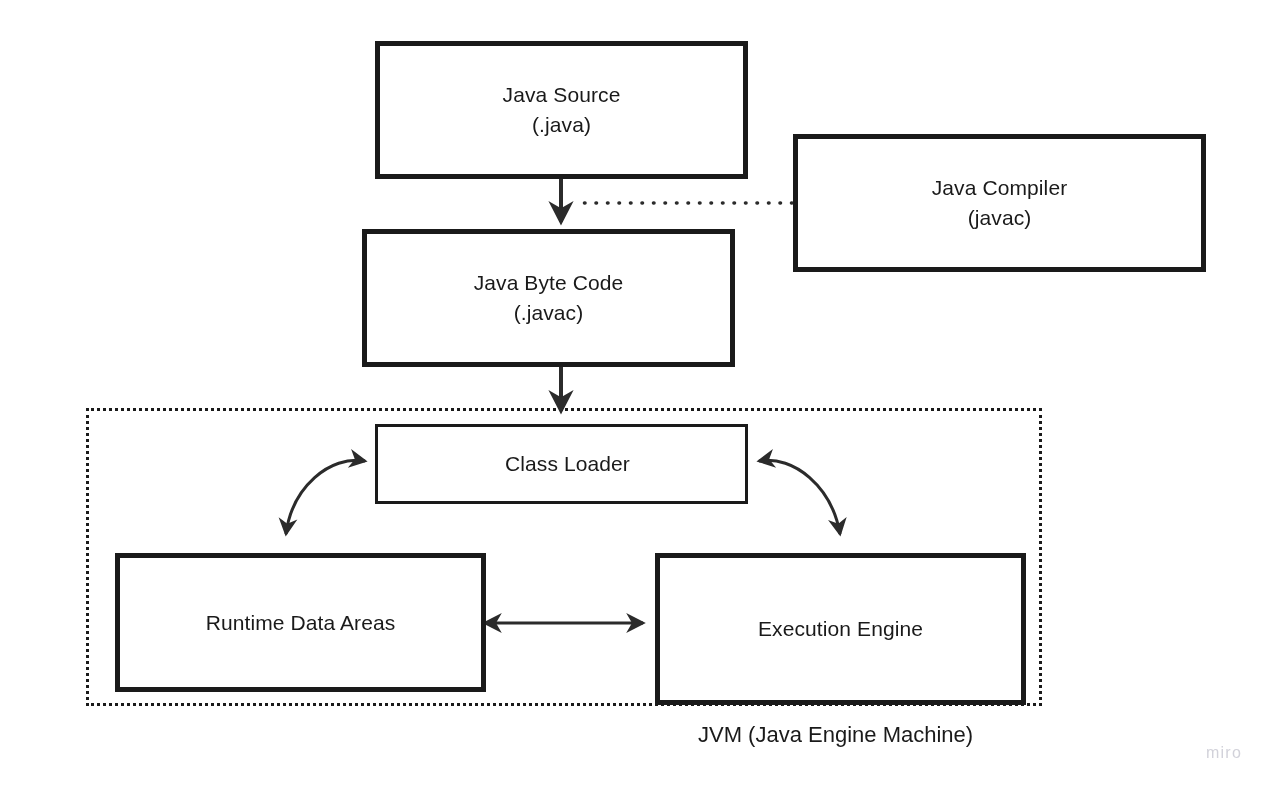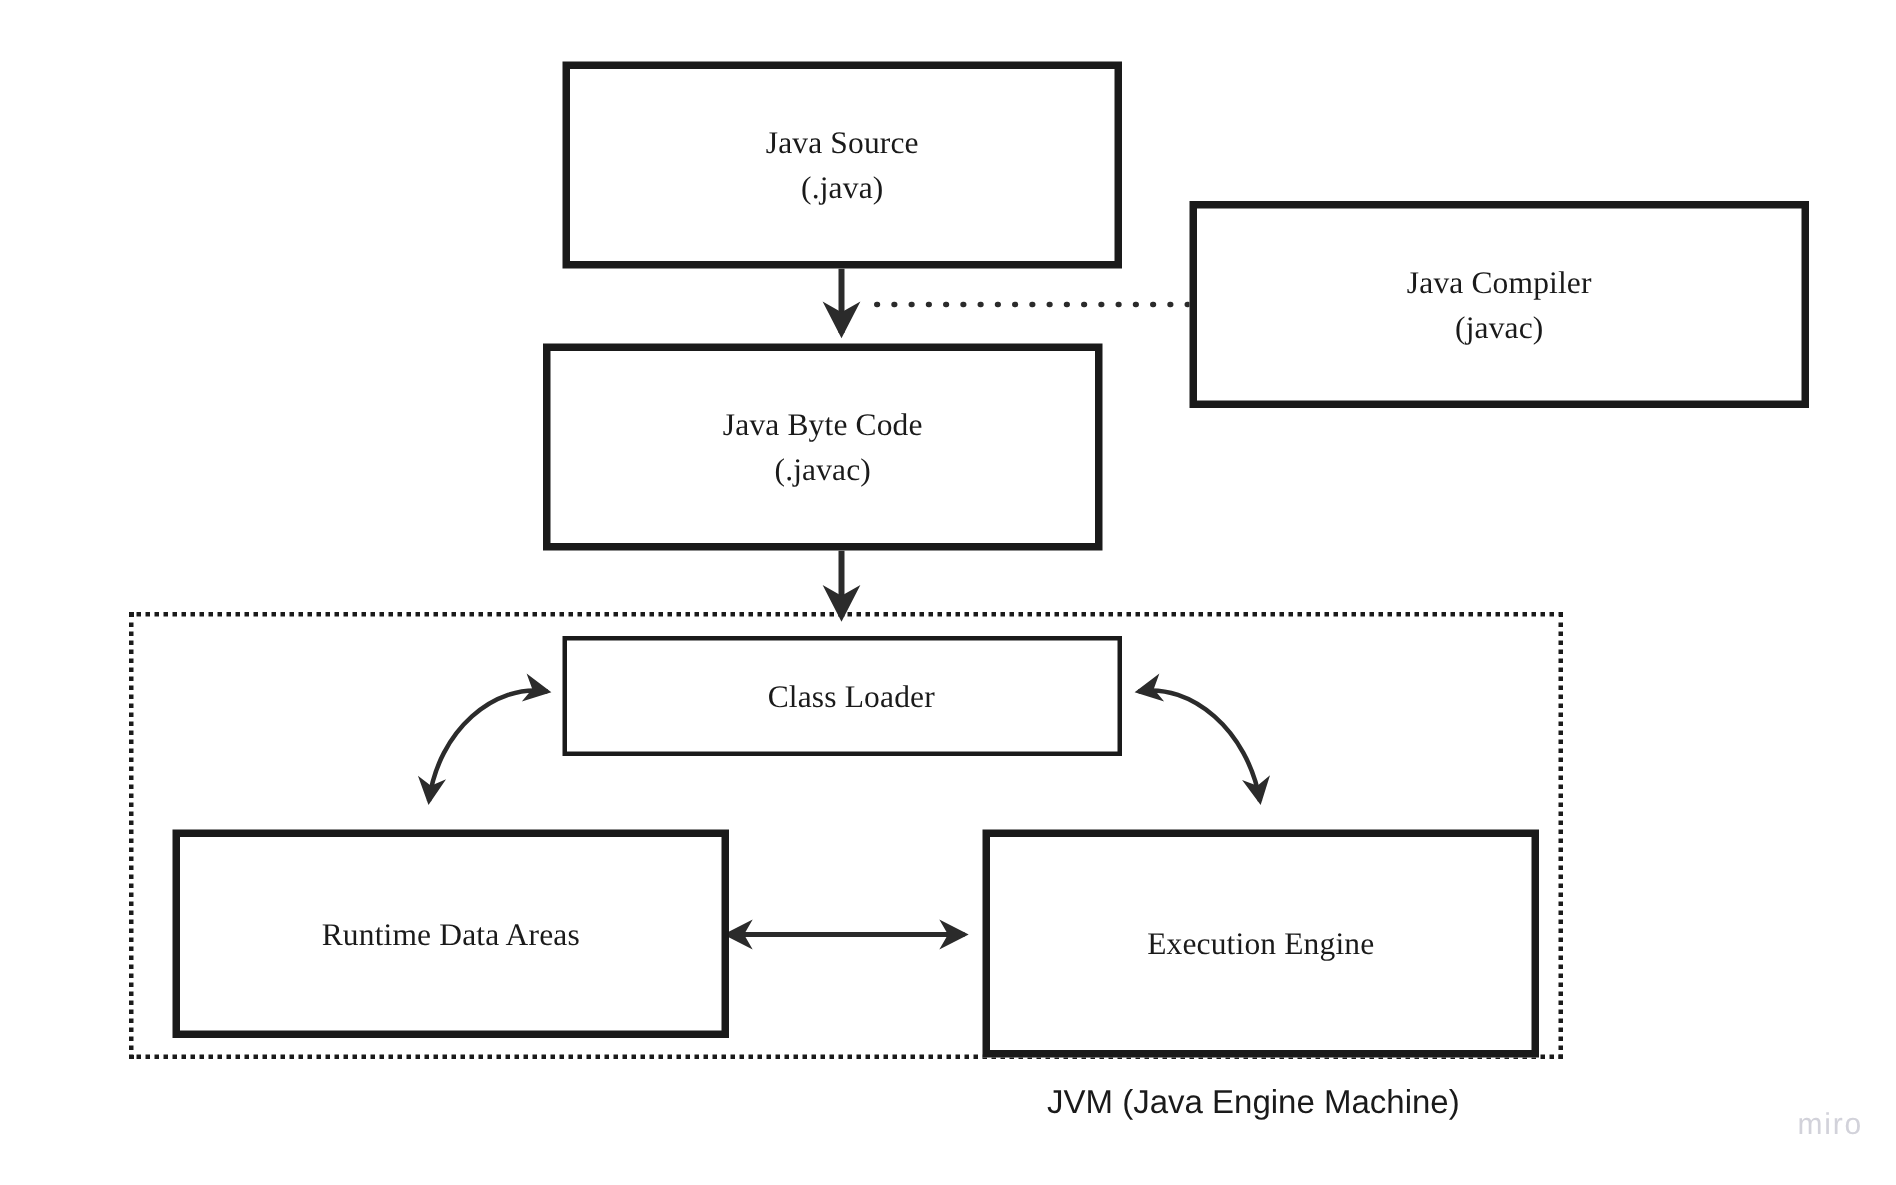--- a/index.html
+++ b/index.html
@@ -28,21 +28,21 @@
     text-align: center;
     color: #1a1a1a;
     font-size: 21px;
     line-height: 30px;
     letter-spacing: 0.1px;
     z-index: 3;
   }
   .node.thick { border: 5px solid #1a1a1a; }
   .node.thin  { border: 3px solid #1a1a1a; }
 
-  .node-line { display: block; white-space: nowrap; font-family: Liberation Serif, serif; }
+  .node-line { display: block; white-space: nowrap; }
 
   #jvm-container {
     position: absolute;
     box-sizing: border-box;
     border: 3px dotted #1a1a1a;
     background: transparent;
     z-index: 1;
   }
   #jvm-caption {
     position: absolute;
@@ -59,21 +59,21 @@
     width: 1264px;
     height: 790px;
     z-index: 2;
     overflow: visible;
   }
   #miro-watermark {
     position: absolute;
     right: 22px;
     bottom: 28px;
     color: #d2d2da;
-    font-size: 20px;
+    font-size: 16px;
     letter-spacing: 1.2px;
     z-index: 4;
     user-select: none;
   }
 </style>
 </head>
 <body>
 
 <div id="canvas">
 

